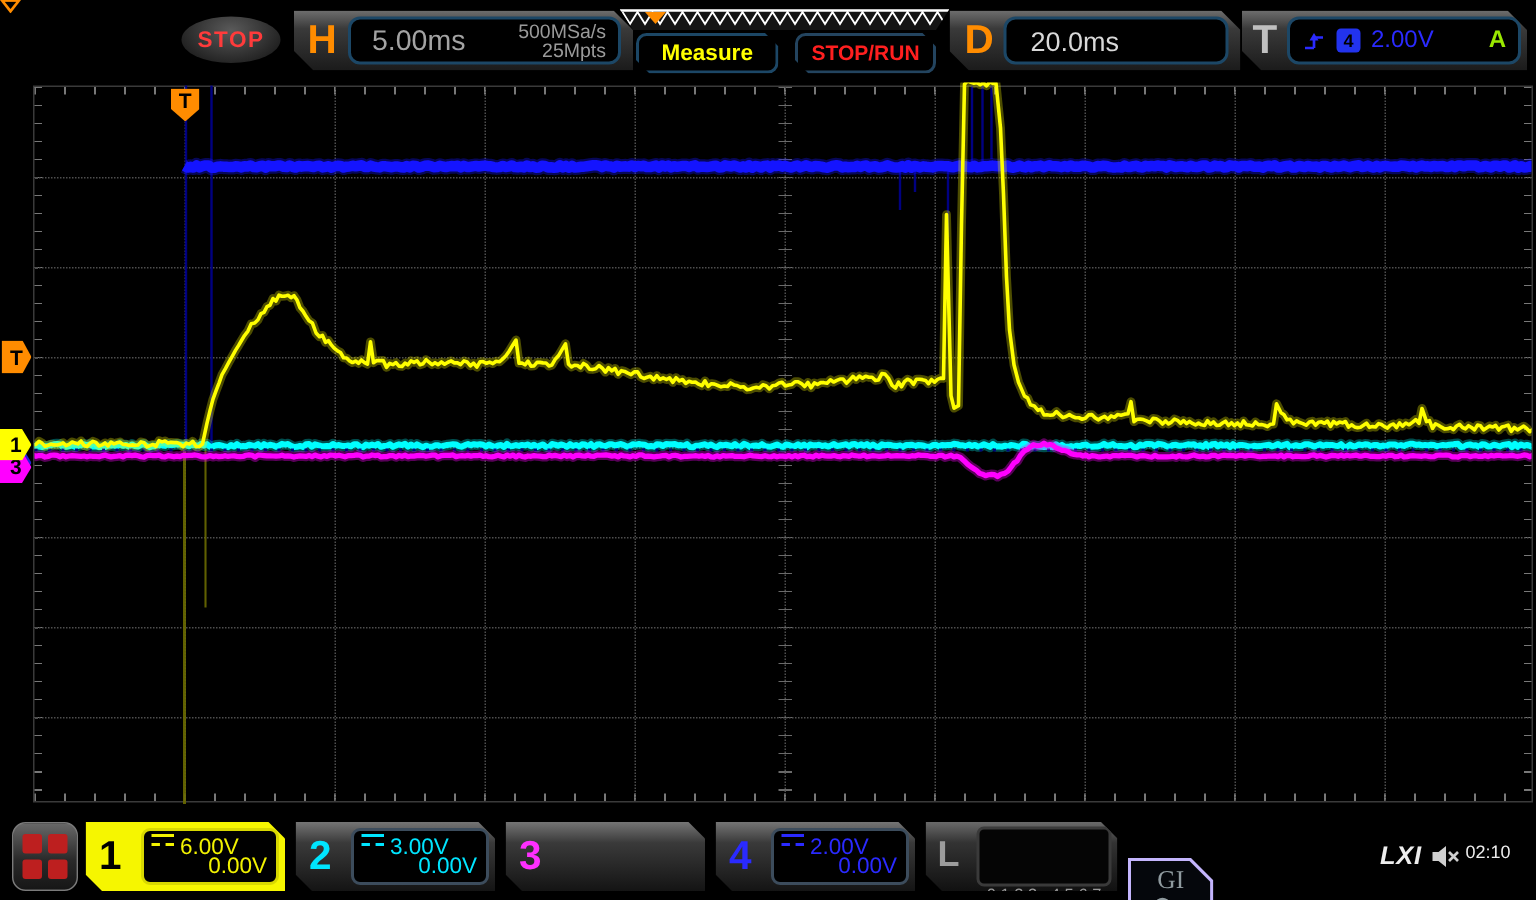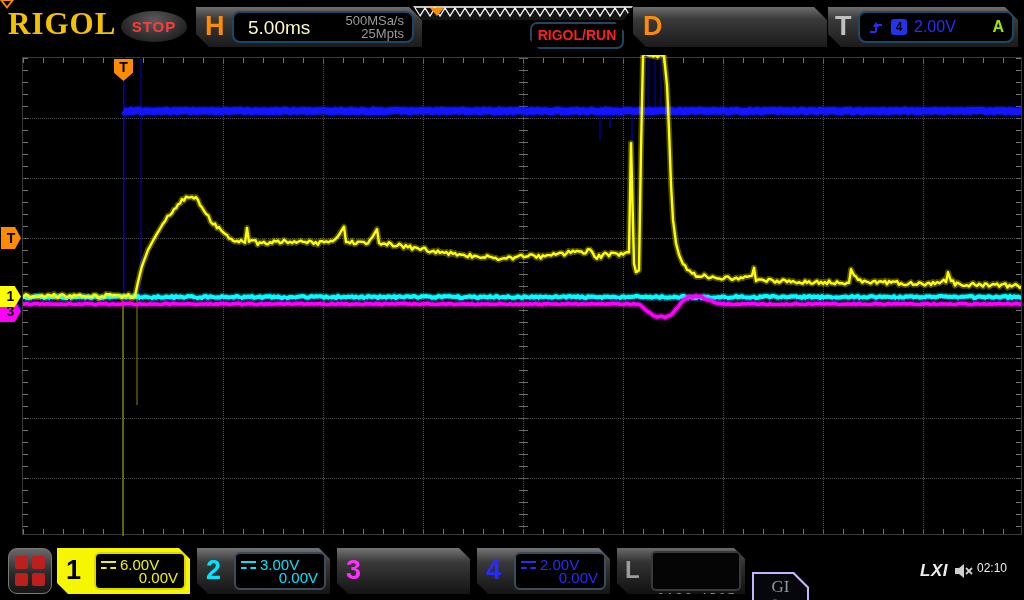--- a/index.html
+++ b/index.html
@@ -15,21 +15,21 @@
           color:#ff3b3b; font-weight:bold; font-size:15px; text-align:center; line-height:31px; letter-spacing:1px; }
   .tab { position:absolute; top:7px; height:40px;
          background:linear-gradient(180deg,#6e6e6e 0%,#3a3a3a 30%,#1b1b1b 100%);
          clip-path:polygon(0 0, calc(100% - 13px) 0, 100% 13px, 100% 100%, 13px 100%, 0 calc(100% - 13px)); }
   .tab-label { position:absolute; top:4px; font-size:27px; font-weight:bold; }
   .lab-orange { color:#ff8c00; } .lab-gray { color:#c0c0c0; }
   .dark-box { position:absolute; top:4px; height:32px; background:#000;
               border:2px solid #1c4766; border-radius:8px; }
   .h-tab { left:196px; width:226px; }
   .h-box { left:36px; width:182px; }
-  .timebase { position:absolute; left:14px; top:4px; font-size:19px; color:#fef9c3;text-align:right; }
+  .timebase { position:absolute; left:14px; top:4px; font-size:19px; color:#a3a3a3;text-align:right; }
   .rate-col { position:absolute; right:8px; top:1px; text-align:right; font-size:13px;
               color:#9a9a9a; line-height:13px; }
   .btn { position:absolute; top:22px; height:27px; background:#000; border:2px solid #1c4766;
          border-radius:7px; text-align:center; font-weight:bold; line-height:23px;
          clip-path:polygon(0 0, calc(100% - 9px) 0, 100% 9px, 100% 100%, 9px 100%, 0 calc(100% - 9px)); }
   .measure { left:424px; width:95px; color:#ffff00; font-size:15px; }
   .stoprun { left:530px; width:94px; color:#ff1f1f; font-size:14px; border-color:#23445f; }
   .d-tab { left:633px; width:194px; }
   .d-box { left:36px; width:150px; }
   .delay { position:absolute; left:16px; top:5px; font-size:18px; color:#d8d8d8; }
@@ -80,21 +80,21 @@
   .menu-grid { display:grid; grid-template-columns:13px 13px; grid-template-rows:13px 13px; gap:4px; }
   .menu-grid div { background:#bd1f1f; border-radius:2px; }
   .chbtn { position:absolute; top:548px; width:133px; height:46px;
            clip-path:polygon(0 0, calc(100% - 11px) 0, 100% 11px, 100% 100%, 11px 100%, 0 calc(100% - 11px)); }
   .chbtn.inactive { background:linear-gradient(180deg,#757575 0%,#3a3a3a 30%,#141414 100%); }
   .chbtn.active { background:#f6f600; }
   .ch-num { position:absolute; left:9px; top:7px; font-size:27px; font-weight:bold; }
   .ch-box { position:absolute; left:37px; top:4px; width:92px; height:38px; background:#000;
             border:2px solid #3c4c5c; border-radius:6px; font-size:15px; }
   .chbtn.active .ch-box { border-color:#d8d800; }
-  .ch-scale { position:absolute; left:5px; top:2px; display:flex; align-items:center; gap:4px; }
+  .ch-scale { position:absolute; left:5px; top:2px; display:flex; align-items:flex-start; gap:4px; }
   .ch-offset { position:absolute; right:6px; bottom:2px; }
   .dc-icon { display:inline-block; width:15px; height:8px; border-top:2px solid currentColor;
              border-bottom:2px dashed currentColor; }
   .c-yel { color:#f2f200; } .c-cyan { color:#00e5ff; } .c-mag { color:#ff2fff; } .c-blue { color:#2a2aff; }
   .lbtn { position:absolute; left:617px; top:548px; width:128px; height:46px;
           background:linear-gradient(180deg,#6a6a6a 0%,#333 30%,#111 100%);
           clip-path:polygon(0 0, calc(100% - 11px) 0, 100% 11px, 100% 100%, 11px 100%, 0 calc(100% - 11px)); }
   .l-label { position:absolute; left:8px; top:8px; font-size:24px; font-weight:bold; color:#9c9c9c; }
   .l-box { position:absolute; left:34px; top:3px; width:90px; height:40px; background:#050505;
            border:2px solid #3a3a3a; border-radius:5px; color:#9a9a9a; font-size:11px;
@@ -109,21 +109,20 @@
   .lxi { position:absolute; left:920px; top:561px; color:#ededed; font-weight:bold;
          font-style:italic; font-size:17px; letter-spacing:0.5px; }
   .mute { position:absolute; left:953px; top:561px; width:22px; height:20px; }
   .clock { position:absolute; left:977px; top:561px; color:#ededed; font-size:12px; }
 </style>
 </head>
 <body>
 
 <div id="scope">
 
-  <div class="logo">RIGOL</div>
   <div class="stop-badge">STOP</div>
 
   <div class="tab h-tab">
     <span class="tab-label lab-orange" style="left:9px">H</span>
     <div class="dark-box h-box">
       <span class="timebase">5.00ms</span>
       <div class="rate-col">
         <div>500MSa/s</div>
         <div>25Mpts</div>
       </div>
@@ -131,24 +130,28 @@
   </div>
 
   <div class="membar">
     <svg width="220" height="14">
       <line x1="0" y1="1" x2="220" y2="1" stroke="#fff" stroke-width="1.6"></line>
       <path id="zigzag" fill="none" stroke="#fff" stroke-width="1.3" d="M2 2 l5 8 l5 -8 l5 8 l5 -8 l5 8 l5 -8 l5 8 l5 -8 l5 8 l5 -8 l5 8 l5 -8 l5 8 l5 -8 l5 8 l5 -8 l5 8 l5 -8 l5 8 l5 -8 l5 8 l5 -8 l5 8 l5 -8 l5 8 l5 -8 l5 8 l5 -8 l5 8 l5 -8 l5 8 l5 -8 l5 8 l5 -8 l5 8 l5 -8 l5 8 l5 -8 l5 8 l5 -8 l5 8 l5 -8 l5 8 l5 -8"></path>
       <polygon points="17,2 31,2 24,10" fill="#ff8c00"></polygon>
     </svg>
   </div>
 
-  <div class="btn stoprun">RIGOL/RUN</div>
+  <div class="btn measure">Measure</div>
+  <div class="btn stoprun">STOP/RUN</div>
 
   <div class="tab d-tab">
     <span class="tab-label lab-orange" style="left:10px">D</span>
+    <div class="dark-box d-box">
+      <span class="delay">20.0ms</span>
+    </div>
   </div>
 
   <div class="tab t-tab">
     <span class="tab-label lab-gray" style="left:7px">T</span>
     <div class="dark-box t-box">
       <svg width="16" height="16" viewBox="0 0 16 16">
         <path d="M2 13 H8 M8 13 V6 M8 6 H14" stroke="#2a2aff" stroke-width="1.8" fill="none"></path>
         <polygon points="5,8 11,8 8,3" fill="#2a2aff"></polygon>
       </svg>
       <span class="trig-ch-badge">4</span>

